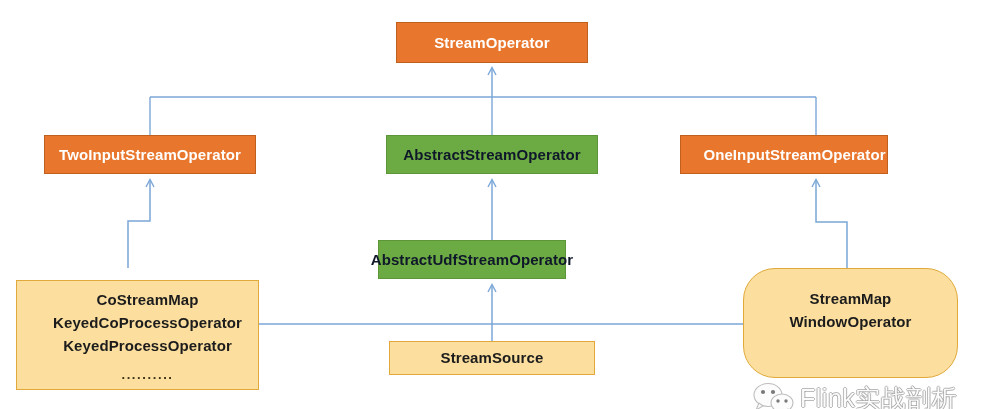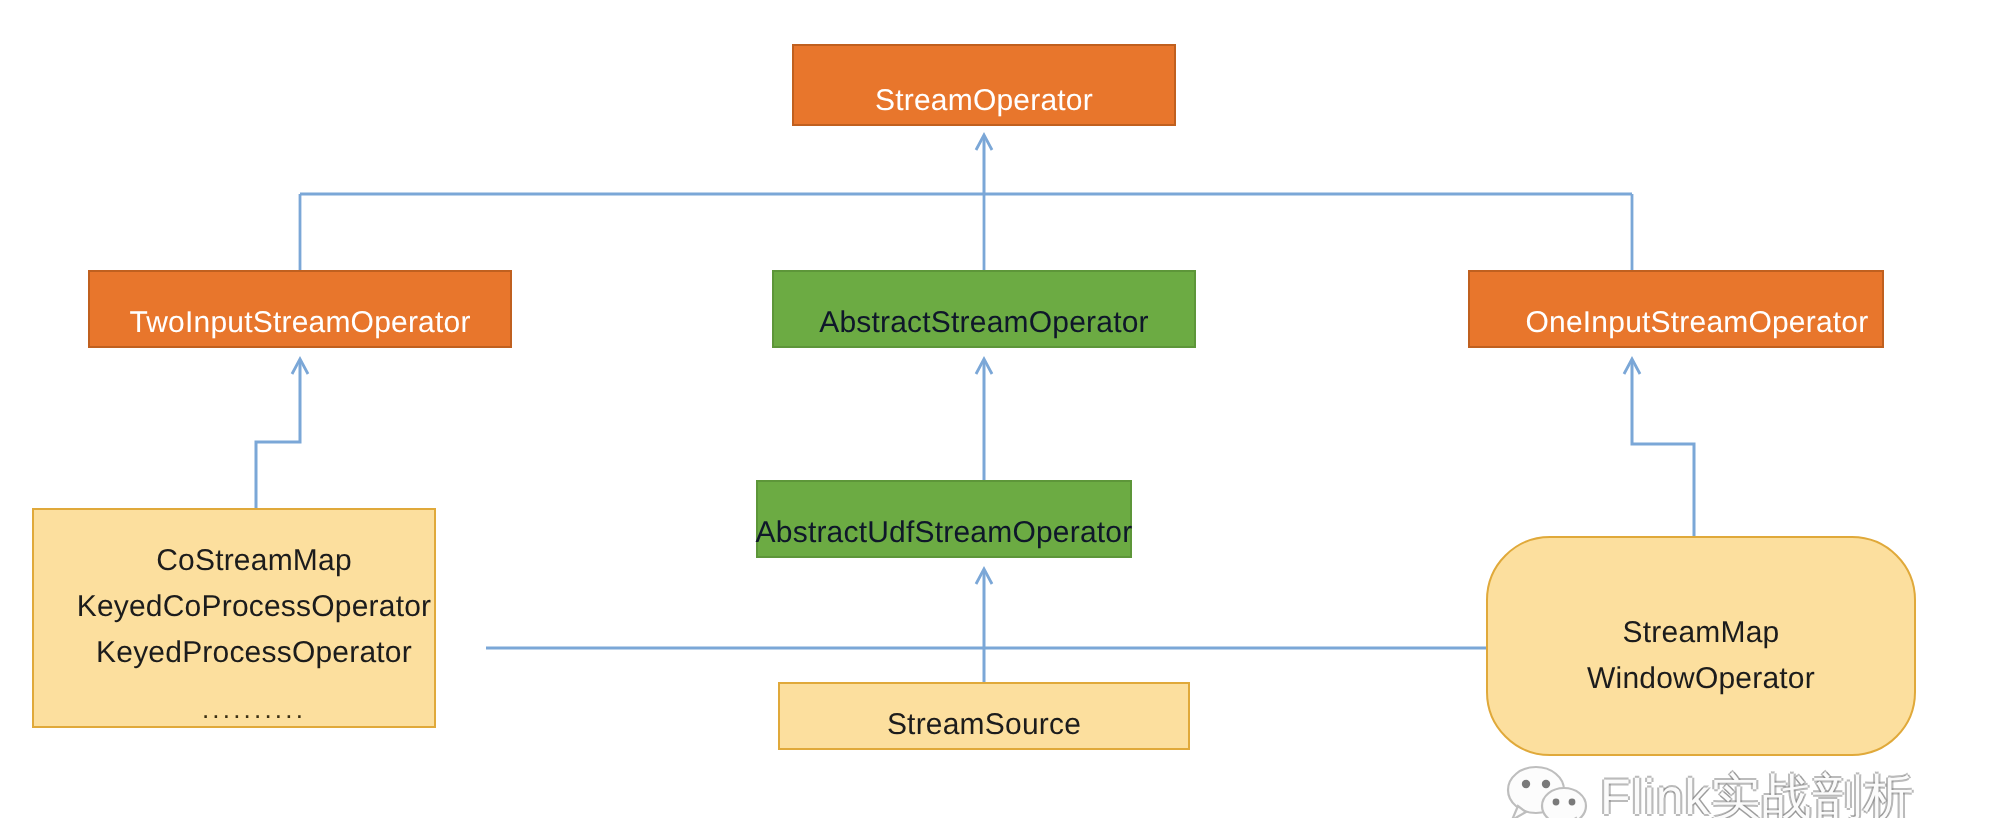--- a/index.html
+++ b/index.html
@@ -22,25 +22,26 @@
     top: 0;
     width: 1000px;
     height: 409px;
   }
   .node {
     position: absolute;
     box-sizing: border-box;
     display: flex;
     flex-direction: column;
     align-items: center;
-    justify-content: flex-end;
+    justify-content: center;
     text-align: center;
     border-width: 1px;
     border-style: solid;
     z-index: 2;
+    font-weight: bold;
   }
   .node-orange {
     background: #e8762c;
     border-color: #c0601f;
     color: #ffffff;
   }
   .node-green {
     background: #6cab43;
     border-color: #5d9639;
     color: #0f172a;
@@ -156,29 +157,29 @@
   </div>
 
   <div class="node node-orange" style="left:44px; top:135px; width:212px; height:39px;">
     <div class="node-label">TwoInputStreamOperator</div>
   </div>
 
   <div class="node node-green" style="left:386px; top:135px; width:212px; height:39px;">
     <div class="node-label">AbstractStreamOperator</div>
   </div>
 
-  <div class="node node-orange" style="left:734px; top:135px; width:208px; height:39px;padding-left:21px;">
+  <div class="node node-orange" style="left:680px; top:135px; width:208px; height:39px;padding-left:21px;">
     <div class="node-label">OneInputStreamOperator</div>
   </div>
 
   <div class="node node-green" style="left:378px; top:240px; width:188px; height:39px;">
     <div class="node-label">AbstractUdfStreamOperator</div>
   </div>
 
-  <div class="node node-yellow" style="left:16px; top:254px; width:202px; height:110px;padding-left:20px;">
+  <div class="node node-yellow" style="left:16px; top:280px; width:243px; height:110px;padding-left:20px;">
     <div class="node-label">CoStreamMap</div>
     <div class="node-label">KeyedCoProcessOperator</div>
     <div class="node-label">KeyedProcessOperator</div>
     <div class="ellipsis-line">..........</div>
   </div>
 
   <div class="node node-yellow" style="left:743px; top:268px; width:215px; height:110px;border-radius:32px;">
     <div class="node-label">StreamMap</div>
     <div class="node-label">WindowOperator</div>
     <div style="height:26px;"></div>

